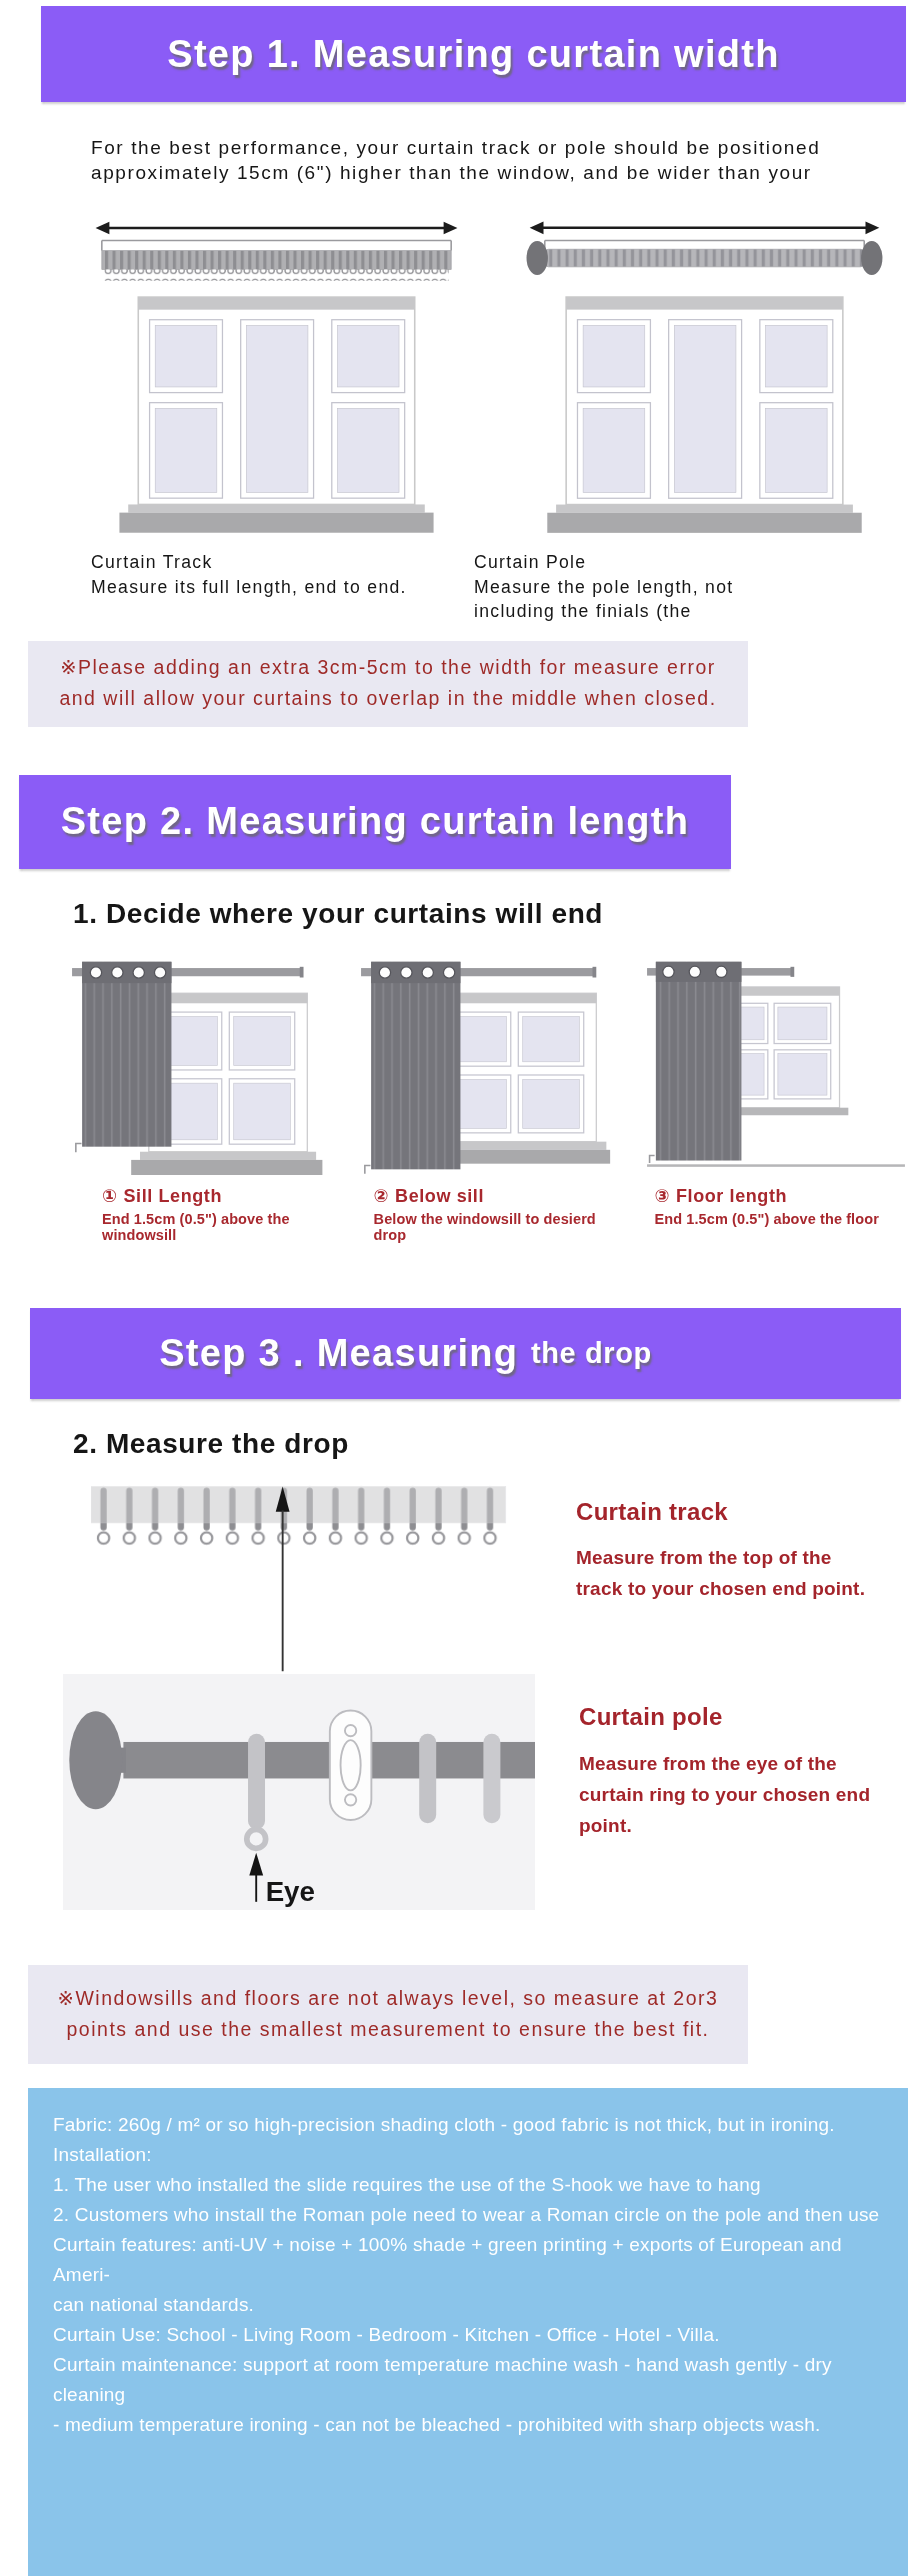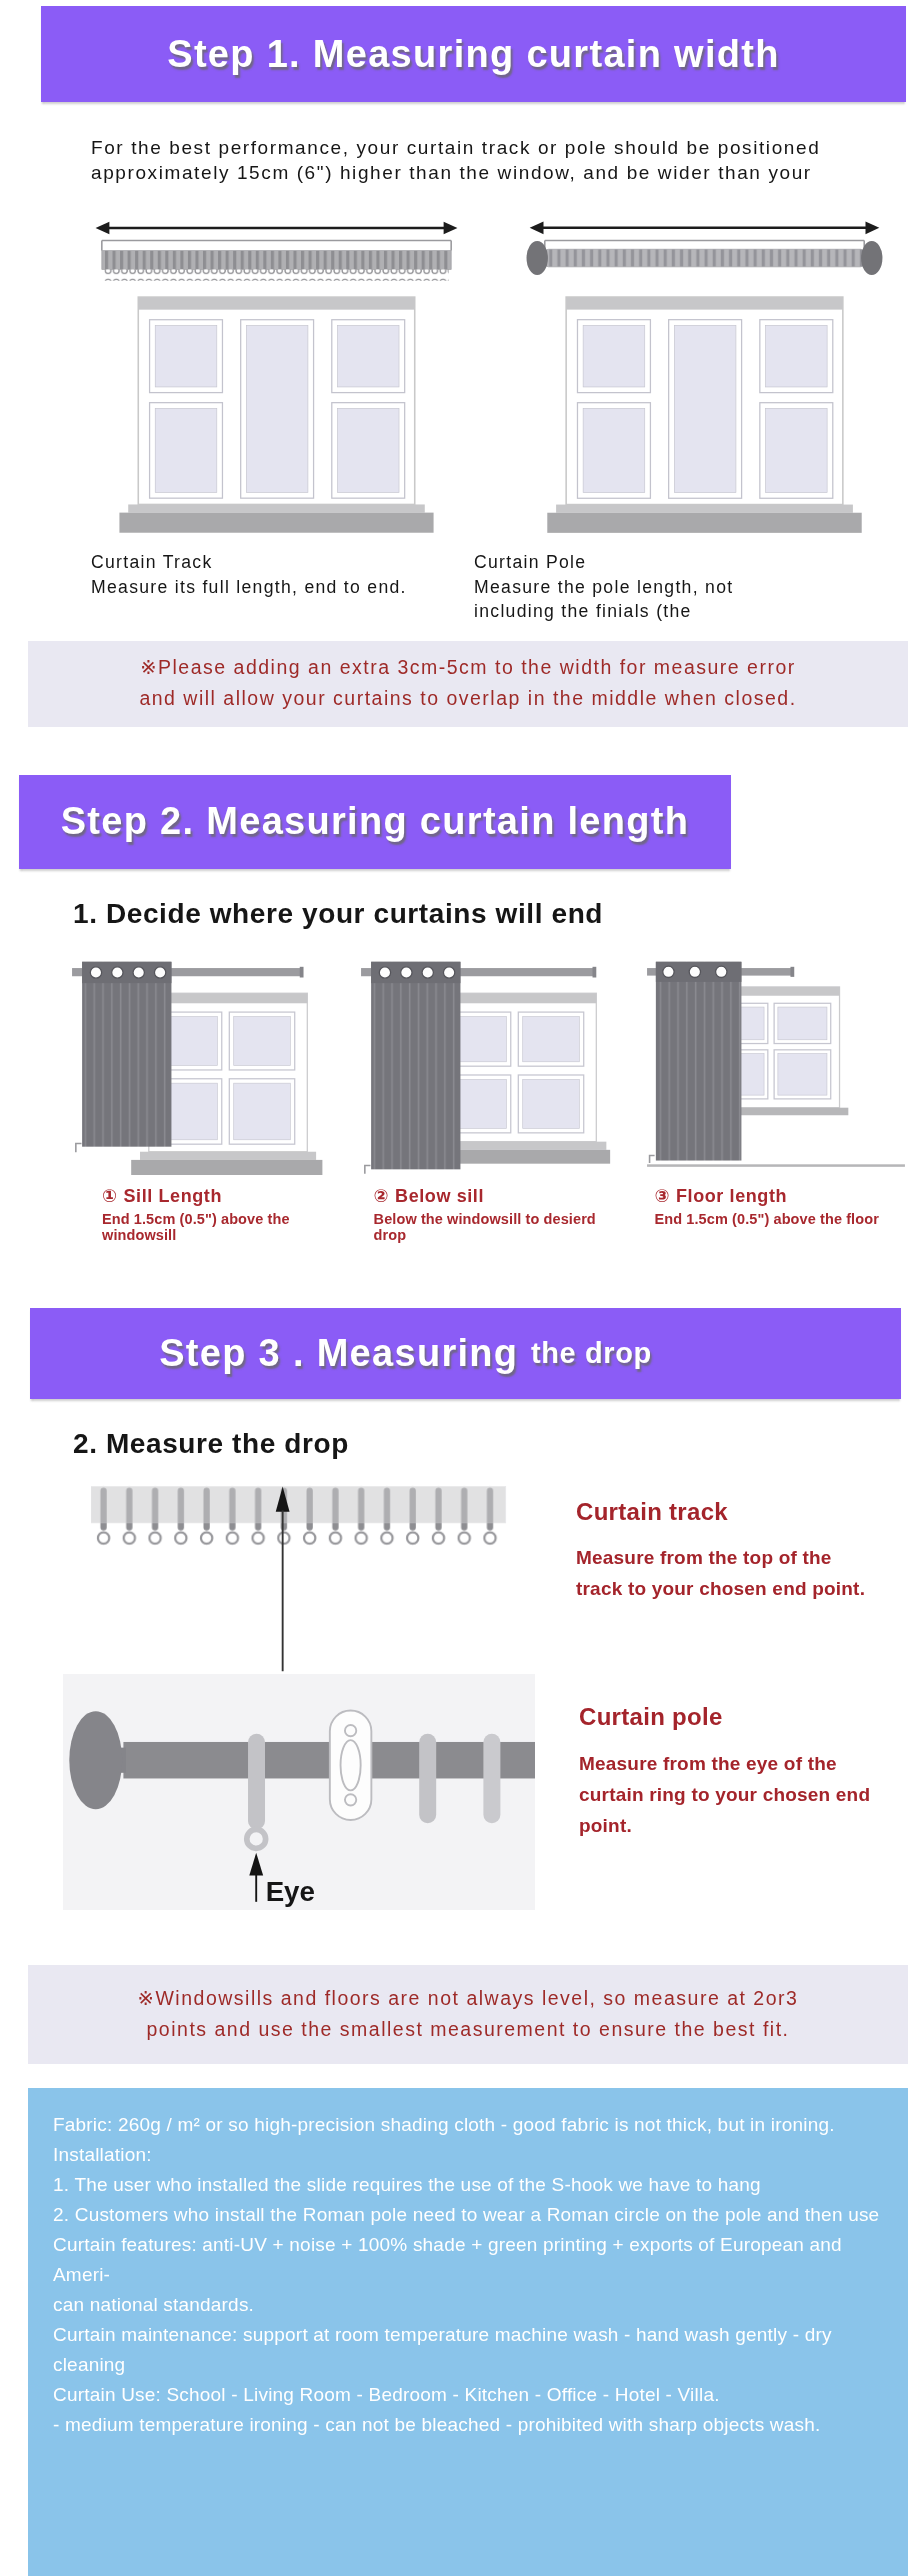--- a/index.html
+++ b/index.html
@@ -27,21 +27,21 @@
   .step1-row { margin:24px 0 0 88px; display:flex; }
   .step1-row .panel2 { margin-left:57px; }
 
   .cap-row { margin:14px 0 0 91px; display:flex; font-size:17.6px; line-height:24.5px; letter-spacing:1.3px; }
   .cap-col1 { width:355px; }
   .cap-col2 { margin-left:28px; }
 
   .note {
     background:#e9e8f2; color:#9e2a28; text-align:center;
     font-size:19.5px; line-height:31px; letter-spacing:1.5px;
-    width:880px; margin-left:28px;
+    width:720px; margin-left:28px;
   }
   .note1 { margin-top:17.6px; padding:10.7px 0 12.6px 0; }
   .note2 { margin-top:55px; padding:17.6px 0 19px 0; }
 
   .sec-heading { font-weight:bold; font-size:28px; letter-spacing:0.6px; margin-left:73px; }
   .h1a { margin-top:29px; }
   .h2a { margin-top:29px; }
 
   .curtain-row { margin:28px 0 0 72px; display:flex; }
   .curtain-col { width:258px; }
@@ -383,19 +383,19 @@
     <div>points and use the smallest measurement to ensure the best fit.</div>
   </div>
 
   <div class="info">
     <div class="line">Fabric: 260g / m² or so high-precision shading cloth - good fabric is not thick, but in ironing.</div>
     <div class="line">Installation:</div>
     <div class="line">1. The user who installed the slide requires the use of the S-hook we have to hang</div>
     <div class="line">2. Customers who install the Roman pole need to wear a Roman circle on the pole and then use</div>
     <div class="line">Curtain features: anti-UV + noise + 100% shade + green printing + exports of European and Ameri-</div>
     <div class="line">can national standards.</div>
+    <div class="line">Curtain Use: School - Living Room - Bedroom - Kitchen - Office - Hotel - Villa.</div>
     <div class="line">Curtain maintenance: support at room temperature machine wash - hand wash gently - dry cleaning</div>
-    <div class="line">Curtain Use: School - Living Room - Bedroom - Kitchen - Office - Hotel - Villa.</div>
     <div class="line">- medium temperature ironing - can not be bleached - prohibited with sharp objects wash.</div>
   </div>
 
 </div>
 
 
 </body></html>

